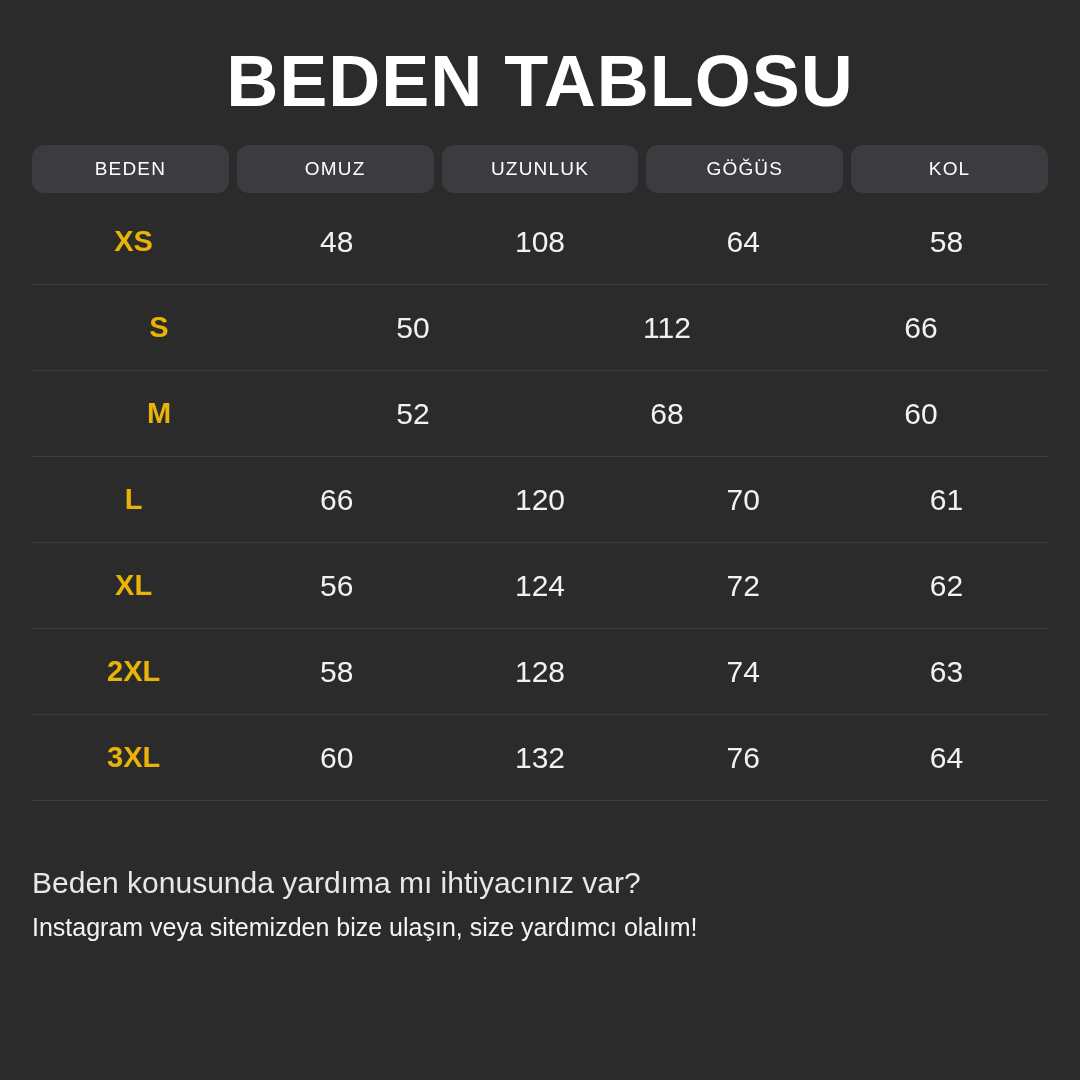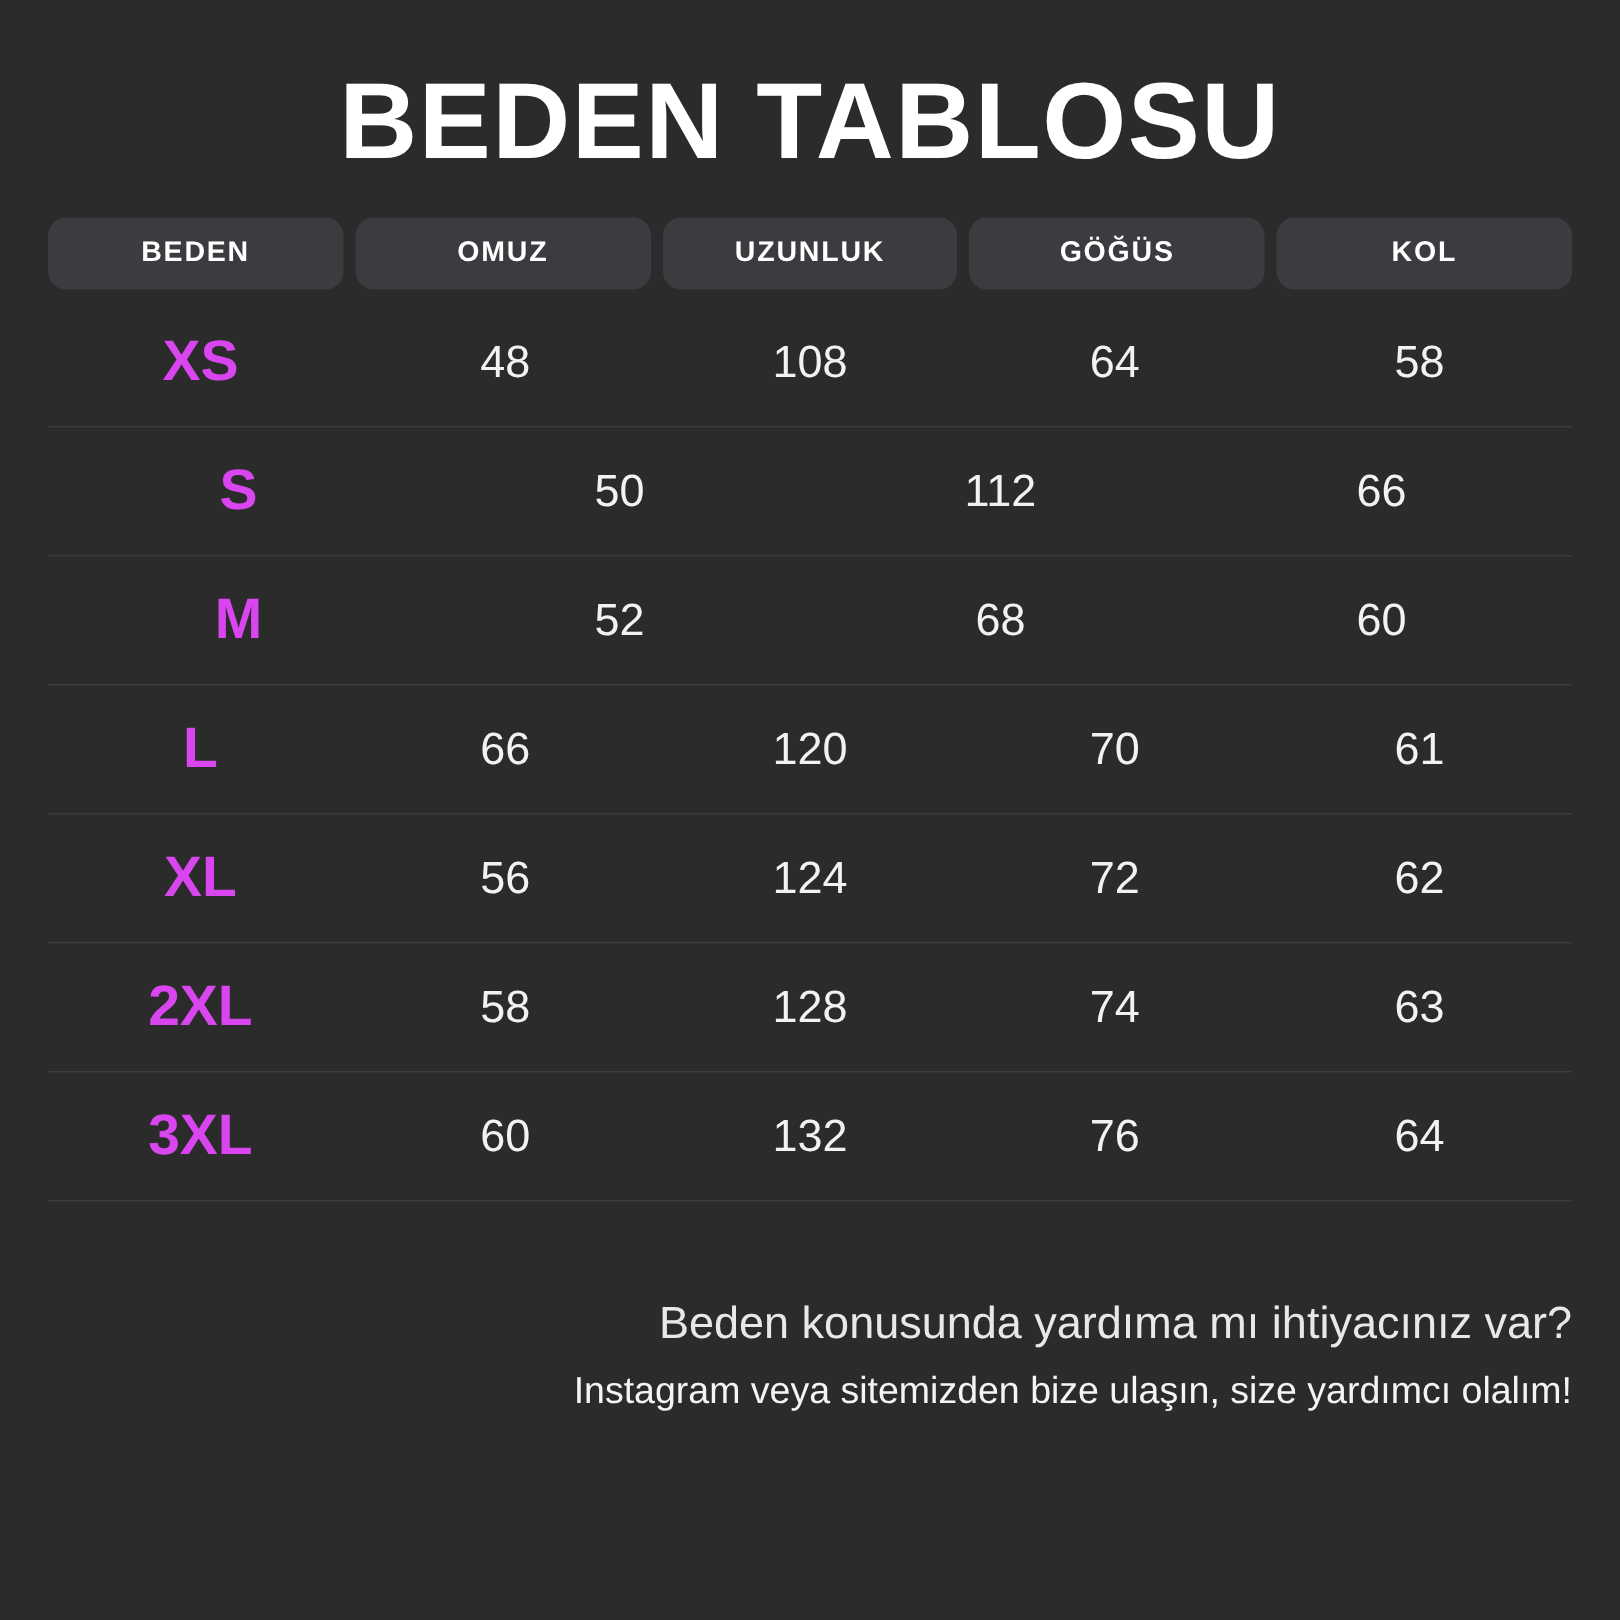--- a/index.html
+++ b/index.html
@@ -41,21 +41,21 @@
   }
   .header-cell {
     flex: 1 1 0;
     background: #3b3b40;
     border-radius: 12px;
     height: 48px;
     display: flex;
     align-items: center;
     justify-content: center;
     font-size: 19px;
-    font-weight: bold;
+    font-weight: normal;
     letter-spacing: 1.2px;
     color: #ffffff;
   }
 
   
   .table-body {
     margin-top: 6px;
   }
   .data-row {
     display: flex;
@@ -68,28 +68,28 @@
   }
   .cell {
     flex: 1 1 0;
     text-align: center;
     font-size: 30px;
     color: #f2f2f2;
     font-weight: normal;
   }
   .cell.size-label {
     font-weight: bold;
-    font-size: 38px;
-    color: #d946ef;
+    font-size: 29px;
+    color: #eab308;
   }
 
   
   .help {
     margin-top: 62px;
-    text-align: right;
+    text-align: left;
   }
   .help-line1 {
     font-size: 30px;
     color: #e8e8e8;
     line-height: 1.35;
   }
   .help-line2 {
     font-size: 25px;
     color: #f4f4f4;
     line-height: 1.4;

